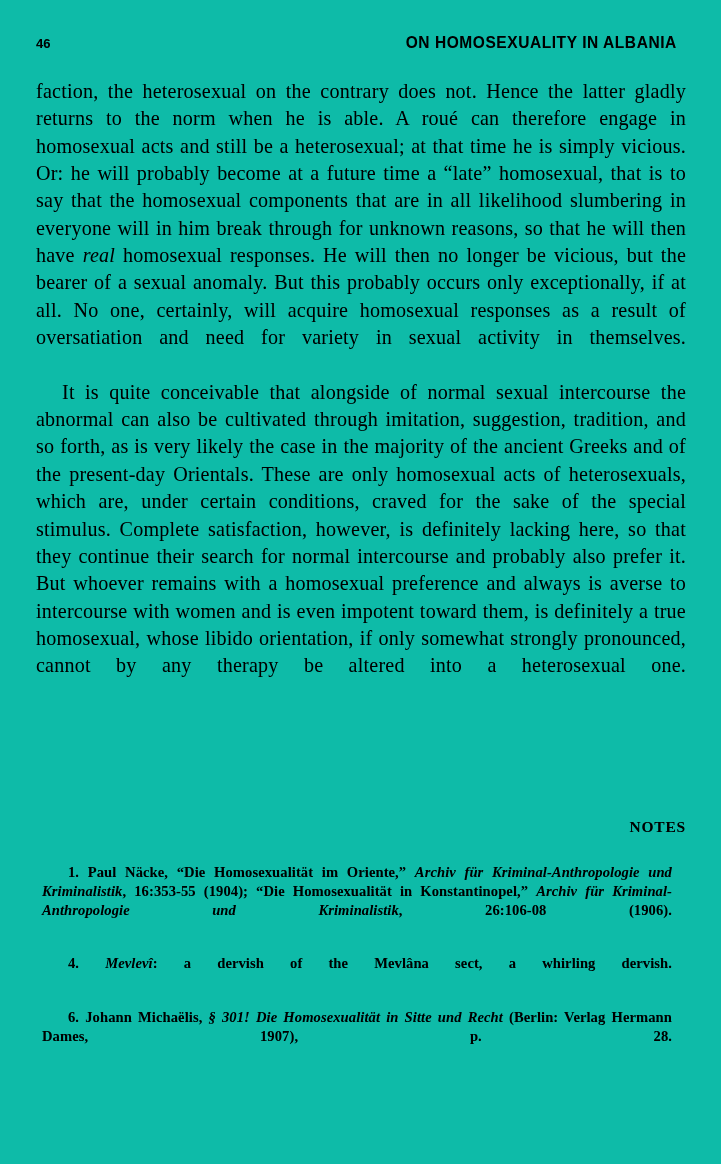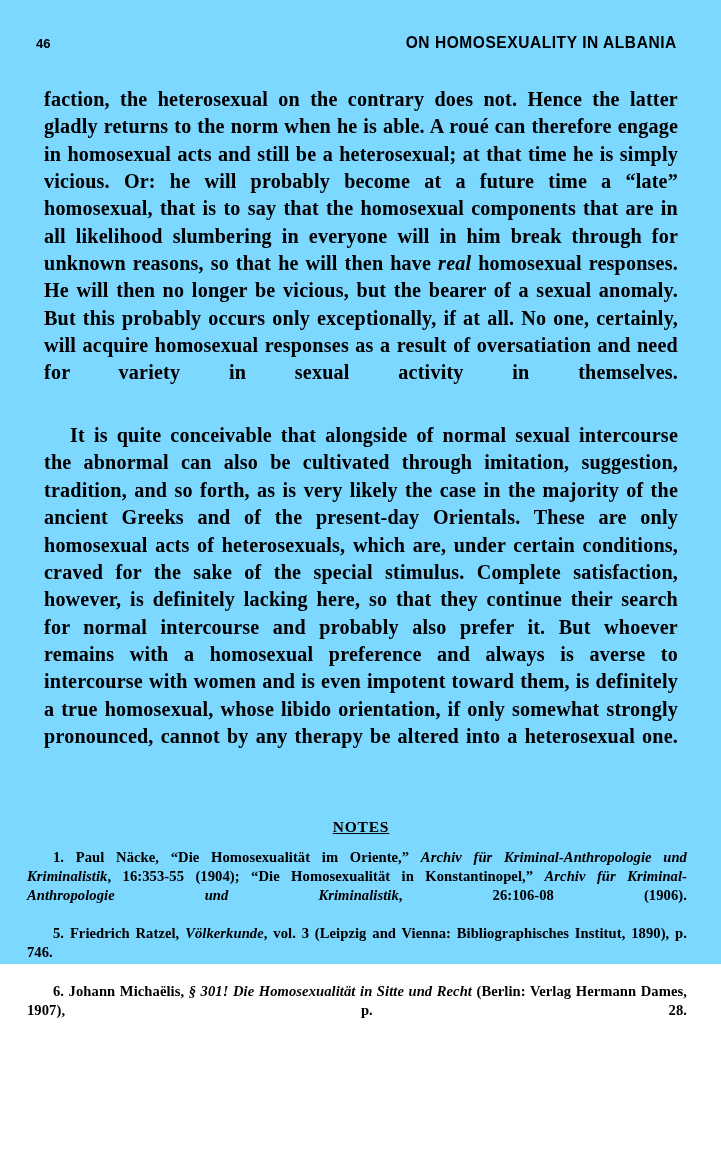--- a/index.html
+++ b/index.html
@@ -16,22 +16,22 @@
     font-family: "Liberation Serif", "DejaVu Serif", serif;
     color: #000000;
     -webkit-font-smoothing: none;
   }
 
   .page {
     position: absolute;
     left: 0;
     top: 0;
     width: 721px;
-    height: 964px;
-    background: #7dd3fc;
+    height: 1164px;
+    background: #14b8a6;
   }
 
   
   .running-head {
     position: absolute;
     left: 36px;
     top: 33px;
     width: 649px;
     height: 22px;
     display: flex;
@@ -57,26 +57,26 @@
   }
 
   
   .bodytext {
     position: absolute;
     left: 36px;
     top: 78px;
     width: 650px;
   }
   .bodytext p {
-    margin: 8px;
+    margin: 0;
     font-size: 20.1px;
     line-height: 27.35px;
     text-align: justify;
     text-justify: inter-word;
-    font-weight: 700;
+    font-weight: 400;
     letter-spacing: 0.01em;
     word-spacing: 0.02em;
     -webkit-hyphens: none;
     hyphens: none;
   }
   .bodytext p.indent {
     text-indent: 26px;
   }
   .bodytext p i {
     font-style: italic;
@@ -87,36 +87,35 @@
     display: inline-block;
     width: 100%;
   }
 
   
   .notes-heading {
     position: absolute;
     left: 36px;
     top: 818px;
     width: 650px;
-    text-align: center;
+    text-align: right;
     font-size: 15.5px;
     font-weight: bold;
     letter-spacing: 0.8px;
-    text-decoration: underline;
   }
 
   
   .notes {
     position: absolute;
     left: 27px;
     top: 848px;
     width: 660px;
   }
   .notes p {
-    margin: 0;
+    margin: 15px;
     font-size: 14.6px;
     line-height: 19.1px;
     text-align: justify;
     text-justify: inter-word;
     font-weight: 600;
     text-indent: 26px;
     letter-spacing: 0.005em;
     -webkit-hyphens: none;
     hyphens: none;
   }
@@ -152,20 +151,20 @@
     <p class="indent">It is quite conceivable that alongside of normal sexual intercourse the abnormal can also be cultivated through imitation, suggestion, tradition, and so forth, as is very likely the case in the majority of the ancient Greeks and of the present-day Orientals. These are only homosexual acts of heterosexuals, which are, under certain conditions, craved for the sake of the special stimulus. Complete satisfaction, however, is definitely lacking here, so that they continue their search for normal intercourse and probably also prefer it. But whoever remains with a homosexual preference and always is averse to intercourse with women and is even impotent toward them, is definitely a true homosexual, whose libido orientation, if only somewhat strongly pronounced, cannot by any therapy be altered into a heterosexual one.</p>
   </div>
 
   <div class="notes-heading">NOTES</div>
 
   <div class="notes">
     <p>
       <span>1.</span><span> Paul Näcke, “Die Homosexualität im Oriente,” </span><i>Archiv für Kriminal-Anthropologie und Kriminalistik</i><span>, 16:353-55 (1904); “Die Homosexualität in Konstantinopel,” </span><i>Archiv für Kriminal-Anthropologie und Kriminalistik</i><span>, 26:106-08 (1906).</span>
     </p>
     <p>
-      <span>5.</span><span> Friedrich Ratzel, </span><i>Völkerkunde</i><span>, vol. 3 (Leipzig and Vienna: Bibliographisches Institut, 1890), p. 746.</span>
+      <span>4.</span><span> </span><i>Mevlevî</i><span>: a dervish of the Mevlâna sect, a whirling dervish.</span>
     </p>
     <p>
       <span>6.</span><span> Johann Michaëlis, </span><i>§ 301! Die Homosexualität in Sitte und Recht</i><span> (Berlin: Verlag Hermann Dames, 1907), p. 28.</span>
     </p>
   </div>
 
 </div>
 
 </body></html>

